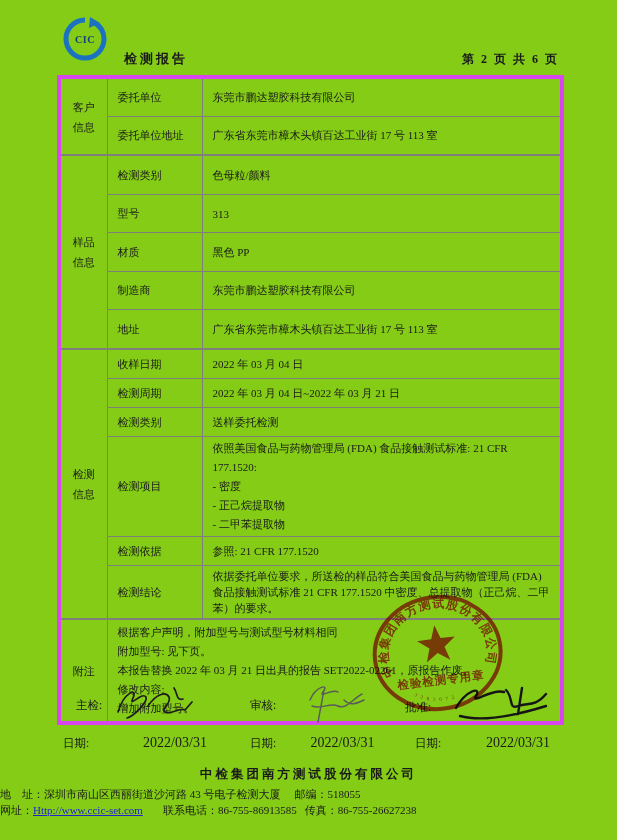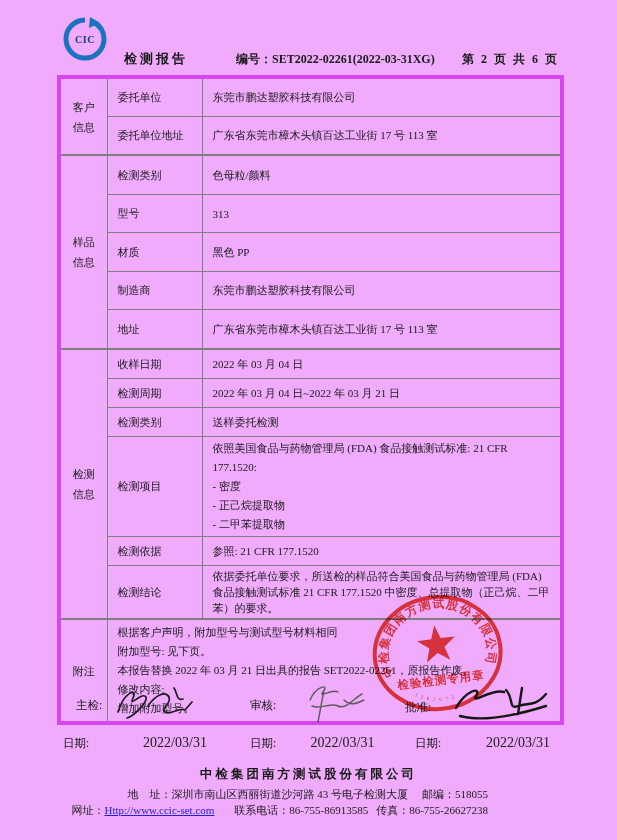--- a/index.html
+++ b/index.html
@@ -1,16 +1,16 @@
 <!DOCTYPE html>
 <html><head>
 <meta charset="utf-8">
 <style>
   html,body{margin:0;padding:0;background:#e8e8e8;}
-  .page{position:relative;width:617px;height:840px;background:#f0abfc;margin:0 auto;
+  .page{position:relative;width:617px;height:840px;background:#84cc16;margin:0 auto;
         font-family:"Liberation Serif","DejaVu Serif",serif;color:#1a1a1a;overflow:hidden;}
   .abs{position:absolute;}
   .b{font-weight:bold;margin-top:20px;}
   
   .hdr-title{left:124px;top:30px;font-size:13px;letter-spacing:3px;}
   .hdr-no{left:236px;top:31px;font-size:12px;}
   .hdr-page{left:462px;top:31px;font-size:12px;letter-spacing:2px;}
   
   table.info{border-collapse:collapse;table-layout:fixed;position:absolute;left:57px;top:75px;}
   table.info td{border:1px solid #7f7f7f;font-size:11px;vertical-align:middle;
@@ -20,38 +20,37 @@
   tr.gsep td{border-top-width:2px;}
   .h33{height:33px}.h34{height:34px}.h24{height:24px}
   td.items{height:95px;line-height:19px;padding:0 10px;white-space:pre-line;vertical-align:middle;}
   td.concl{height:48px;line-height:16px;padding:2px 10px;}
   td.notes{height:97px;line-height:19px;padding:2px 10px;white-space:pre-line;vertical-align:middle;}
   
   .siglabel{font-size:11.5px;}
   .dateval{font-size:14px;text-align:center;font-family:"Liberation Serif",serif;}
   
   .f-company{left:0;top:766px;width:617px;text-align:center;font-size:12.5px;font-weight:bold;letter-spacing:3px;}
-  .f-line{left:0;width:488px;text-align:right;font-size:11px;}
+  .f-line{left:0;width:488px;text-align:left;font-size:11px;}
   .f-line span{white-space:pre;}
   .weblink{color:#2222cc;text-decoration:underline;}
   .stampwrap{mix-blend-mode:multiply;opacity:0.93;}
 </style>
 </head>
 <body>
 
 <div class="page">
 
   <svg class="abs" style="left:62px;top:16px" width="46" height="46" viewBox="0 0 46 46">
     <path d="M23 4 A19 19 0 1 0 42 23" fill="none" stroke="#1a72c0" stroke-width="5"></path>
     <path d="M42 23 A19 19 0 0 0 32 6.5" fill="none" stroke="#1a72c0" stroke-width="5"></path>
     <polygon points="28,1 38,7 27,12" fill="#1a72c0"></polygon>
     <text x="23" y="27" text-anchor="middle" font-size="10" font-weight="bold" fill="#123f78" font-family="Liberation Serif,serif" letter-spacing="0.5">CIC</text>
   </svg>
   <div class="abs b hdr-title">检测报告</div>
-  <div class="abs b hdr-no"><span>编号：</span><span>SET2022-02261(2022-03-31XG)</span></div>
   <div class="abs b hdr-page">第 2 页 共 6 页</div>
 
   <table class="info">
     <colgroup>
         <col style="width:48px">
         <col style="width:95px">
         <col style="width:360px">
       </colgroup>
     <tbody>
         <tr class="gsep">

